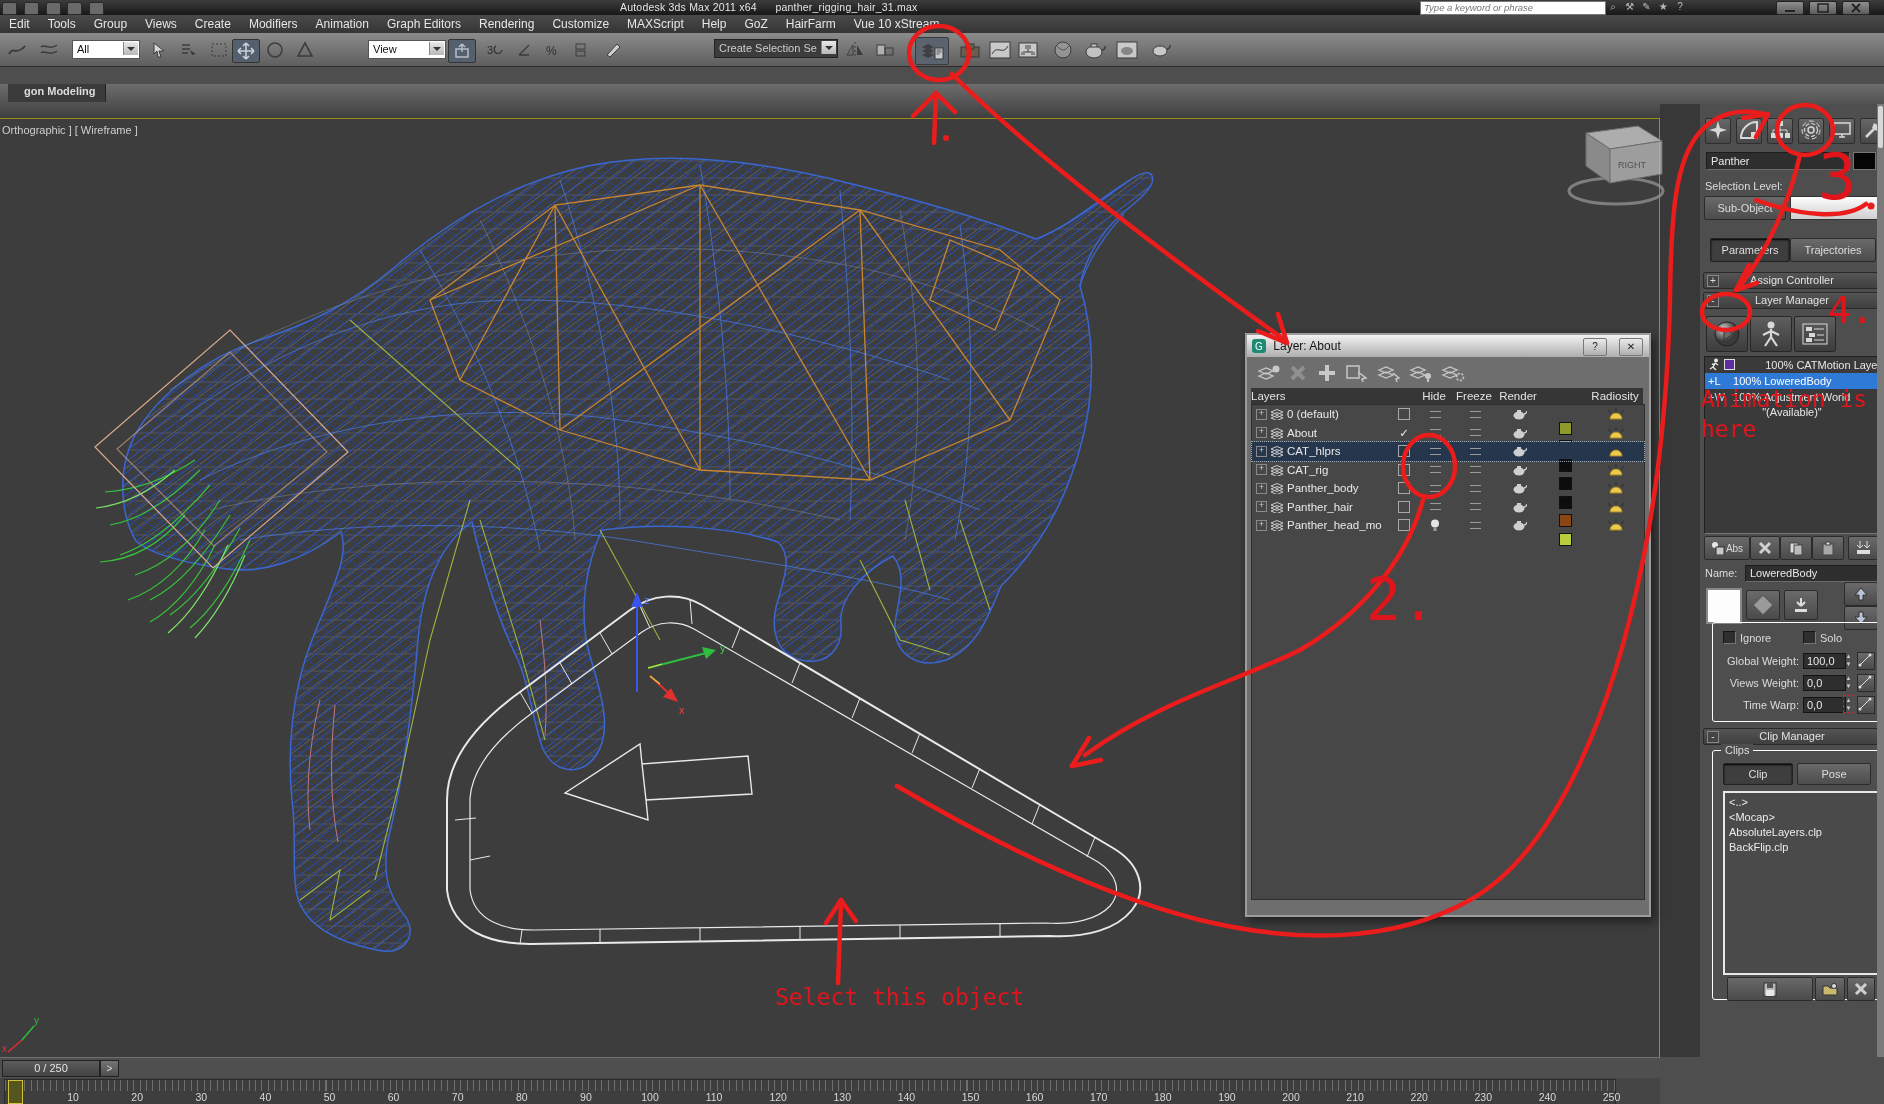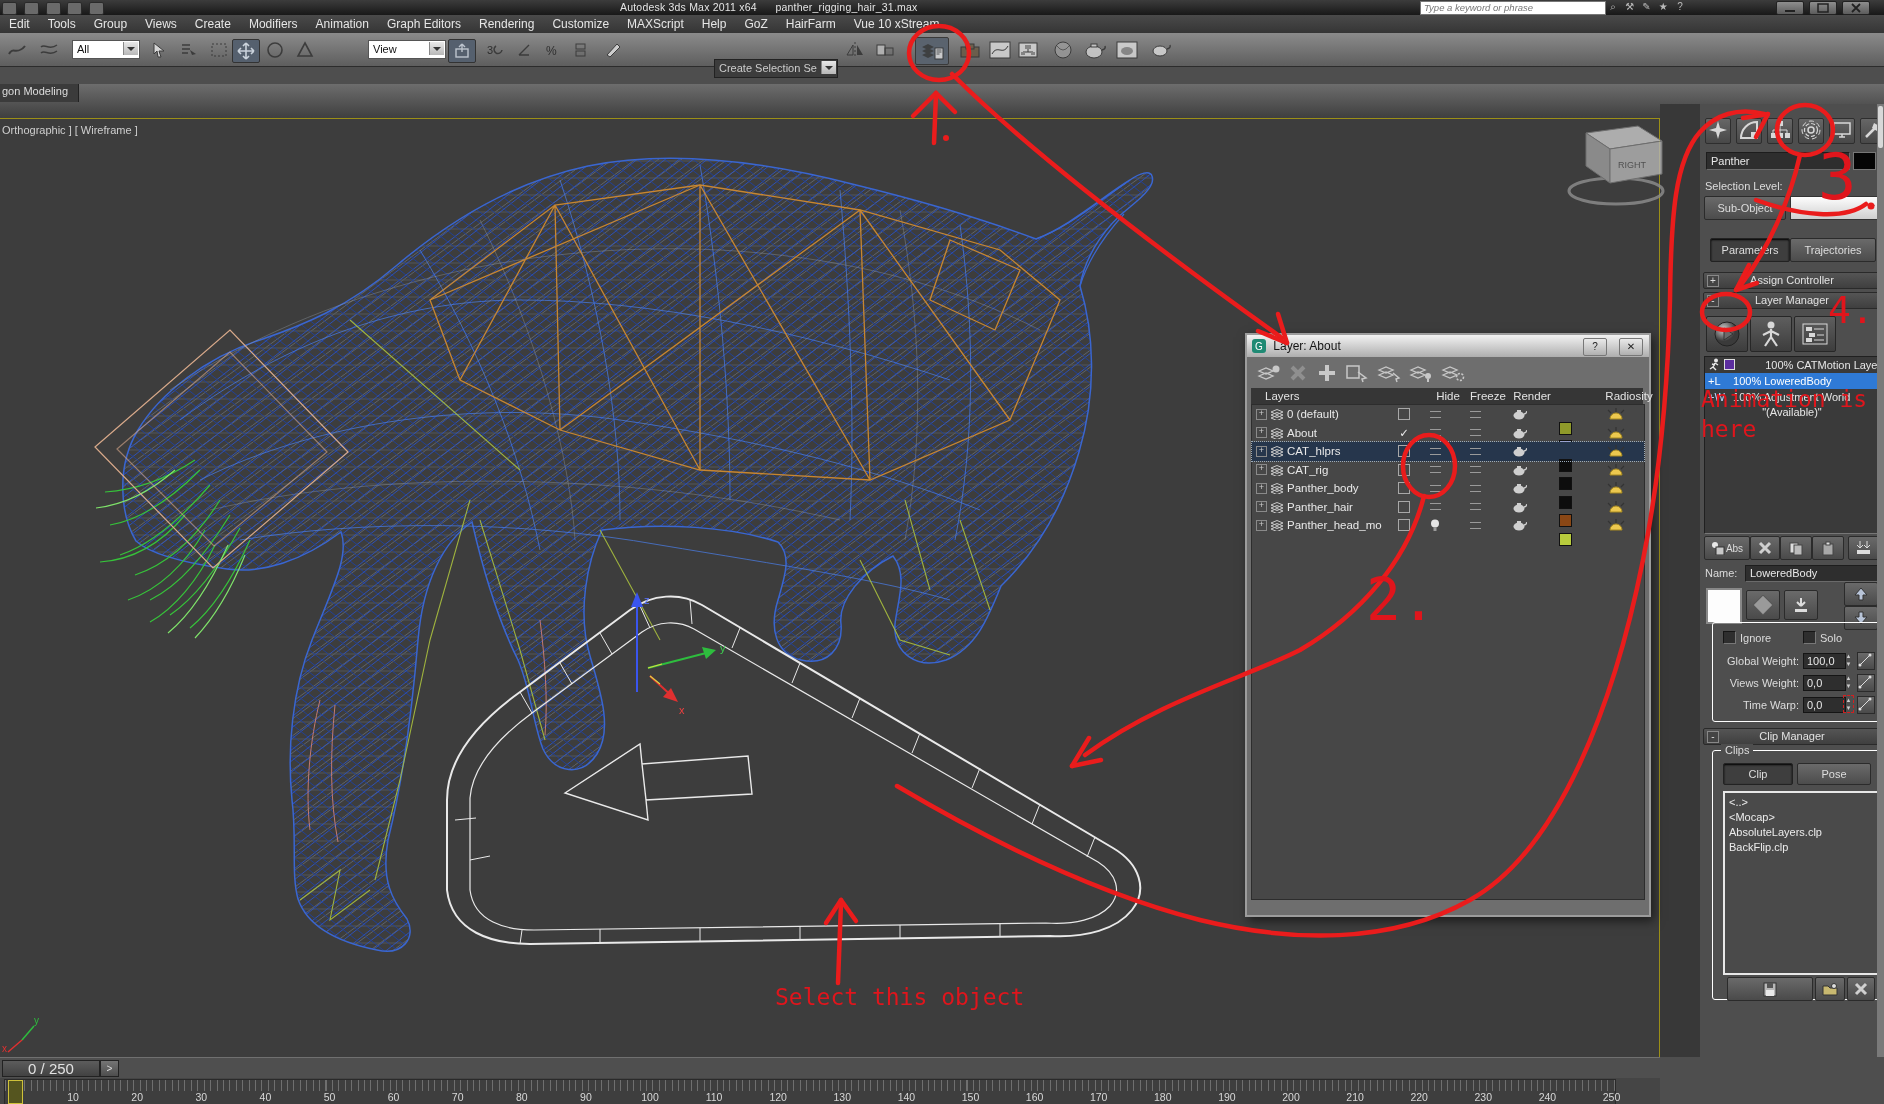--- a/index.html
+++ b/index.html
@@ -32,22 +32,22 @@
          line-height:17px;padding-left:4px;}
   .combo .arrow{position:absolute;right:1px;top:1px;width:14px;height:13px;background:linear-gradient(#e8e8e8,#b8b8b8);
          border-left:1px solid #888;}
   .combo .arrow:after{content:"";position:absolute;left:3px;top:5px;border:4px solid transparent;border-top-color:#333;}
   .darkcombo{background:#3c3c3c;color:#ddd;border:1px solid #222;}
   
   #ribbontabs{left:0;top:66px;width:1884px;height:18px;background:#2d2d2d;display:flex;align-items:flex-end;}
   .rtab{color:#c8c8c8;font-size:11.5px;padding:2px 14px;}
   .rtab.active{background:linear-gradient(#7d7d7d,#555);color:#fff;border-radius:3px 3px 0 0;padding:2px 20px;}
   #ribbonrow2{left:0;top:84px;width:1884px;height:34px;background:linear-gradient(#6d6d6d,#3f3f3f);}
-  #polytab{position:absolute;left:0;top:0;height:17px;background:#3b3b3b;color:#ddd;font-size:11px;
-           padding:1px 10px 0 2px;border-right:1px solid #222;}
+  #polytab{position:absolute;left:8px;top:0;height:17px;background:#3b3b3b;color:#ddd;font-size:11px;
+           padding:1px 10px 0 16px;border-right:1px solid #222;font-weight:bold;}
   
   #viewport{left:0;top:118px;width:1659px;height:939px;background:#3d3d3d;border-top:1px solid #9c8f17;
             border-right:1px solid #9c8f17;border-bottom:1px solid #9c8f17;}
   #vplabel{left:2px;top:124px;color:#cfcfcf;font-size:11px;z-index:3;}
   #gapstrip{left:1660px;top:104px;width:40px;height:1000px;background:#383838;}
   
   #cmdpanel{left:1700px;top:104px;width:184px;height:1000px;background:#4e4e4e;font-size:11px;color:#dcdcdc;}
   #cmdpanel .row{position:absolute;left:0;width:184px;}
   .ptab{display:inline-block;width:24px;height:24px;margin:2px 1px;background:linear-gradient(#666,#484848);
         border:1px solid #2e2e2e;border-radius:2px;text-align:center;}
@@ -76,21 +76,21 @@
            font-size:11px;line-height:14px;padding-left:3px;}
   .spinarrows{position:absolute;width:9px;height:16px;font-size:6px;color:#ccc;line-height:8px;text-align:center;}
   .curvebtn{position:absolute;width:16px;height:16px;background:linear-gradient(#6a6a6a,#4a4a4a);border:1px solid #2b2b2b;}
   #clipslist{background:#4a4a4a;border:2px solid #e8e8e8;color:#ececec;font-size:11px;padding:2px 0 0 4px;}
   #clipslist div{height:15px;line-height:15px;}
   #panelscroll{left:1877px;top:104px;width:7px;height:1000px;background:#7a7a7a;}
   #panelscroll .thumb{position:absolute;left:1px;top:2px;width:5px;height:42px;background:#d8d8d8;border-radius:2px;}
   
   #timeslider{left:0;top:1057px;width:1660px;height:21px;background:#4f4f4f;border-top:1px solid #707070;}
   #tshandle{left:2px;top:2px;width:96px;height:15px;background:linear-gradient(#5c5c5c,#424242);
-            border:1px solid #222;color:#e2e2e2;font-size:15px;text-align:center;line-height:15px;}
+            border:1px solid #222;color:#e2e2e2;font-size:11px;text-align:center;line-height:15px;}
   #tsnext{left:100px;top:2px;width:17px;height:15px;background:linear-gradient(#747474,#4e4e4e);border:1px solid #222;
           color:#ddd;font-size:10px;text-align:center;line-height:15px;}
   #trackbar{left:0;top:1078px;width:1660px;height:26px;background:#454545;}
   #ruler{position:absolute;left:4px;top:1px;width:1610px;height:24px;background:#3e3e3e;border:1px solid #2a2a2a;}
   #rulerticks{position:absolute;left:0;top:0;width:1610px;height:11px;
      background:repeating-linear-gradient(90deg,#6f6f6f 0 1px,transparent 1px 6.41px);}
   .ticklabel{position:absolute;top:11px;transform:translateX(-50%);color:#d8d8d8;font-size:10.5px;}
   #frame0marker{position:absolute;left:3px;top:0;width:13px;height:22px;background:#55551f;border:1px solid #cfc23a;}
   #bottomright{left:1660px;top:1057px;width:224px;height:47px;background:#4e4e4e;}
   
@@ -245,21 +245,21 @@
         <svg width="16" height="16">
           <rect x="3" y="2" width="9" height="5" fill="none" stroke="#333"></rect>
           <rect x="3" y="9" width="9" height="5" fill="none" stroke="#333"></rect>
         </svg>
       </div>
     <div class="tico" style="left:600px;">
         <svg width="20" height="18">
           <path d="M4,14 L14,3 L17,6 L7,16 Z" fill="#ddd" stroke="#333"></path>
         </svg>
       </div>
-    <div class="combo darkcombo" style="left:714px;top:6px;width:118px;margin-top:20px;">
+    <div class="combo darkcombo" style="left:714px;top:6px;width:118px;">
       <span style="color:#ccc;">Create Selection Se</span><span class="arrow"></span>
     </div>
     <div class="tico" style="left:842px;">
         <svg width="22" height="18">
           <path d="M11,1 L11,17" stroke="#333" stroke-dasharray="2 2"></path>
           <path d="M9,4 L3,14 L9,14 Z" fill="none" stroke="#333"></path>
           <path d="M13,4 L19,14 L13,14 Z" fill="#333"></path>
         </svg>
       </div>
     <div class="tico" style="left:872px;">
@@ -772,21 +772,21 @@
             <path d="M2,7 L9,4 L16,7 L9,10 Z M2,12 L9,9 L16,12 L9,15 Z" fill="none" stroke="#c8c8c8" stroke-width="1.3"></path>
             <circle cx="19" cy="13" r="3" fill="#c8c8c8"></circle>
             <rect x="18" y="16" width="2" height="3" fill="#c8c8c8"></rect>
           </svg></span>
       <span><svg width="24" height="20">
             <path d="M2,7 L9,4 L16,7 L9,10 Z M2,12 L9,9 L16,12 L9,15 Z" fill="none" stroke="#c8c8c8" stroke-width="1.3"></path>
             <circle cx="19" cy="14" r="3.5" fill="none" stroke="#c8c8c8" stroke-width="1.6" stroke-dasharray="2 1.5"></circle>
           </svg></span>
     </div>
     <div id="dlgheader">
-      <span class="lcell lname" style="padding-left:14px;">Layers</span>
+      <span class="lcell lname" style="">Layers</span>
       <span class="lcell lchk"></span>
       <span class="lcell lhide">Hide</span>
       <span class="lcell lfrz">Freeze</span>
       <span class="lcell lrnd">Render</span>
       <span class="lcell lcol">Color</span>
       <span class="lcell lradio">Radiosity</span>
     </div>
     <div id="dlglist">
   <div class="lrow">
     <span class="lcell lname">

